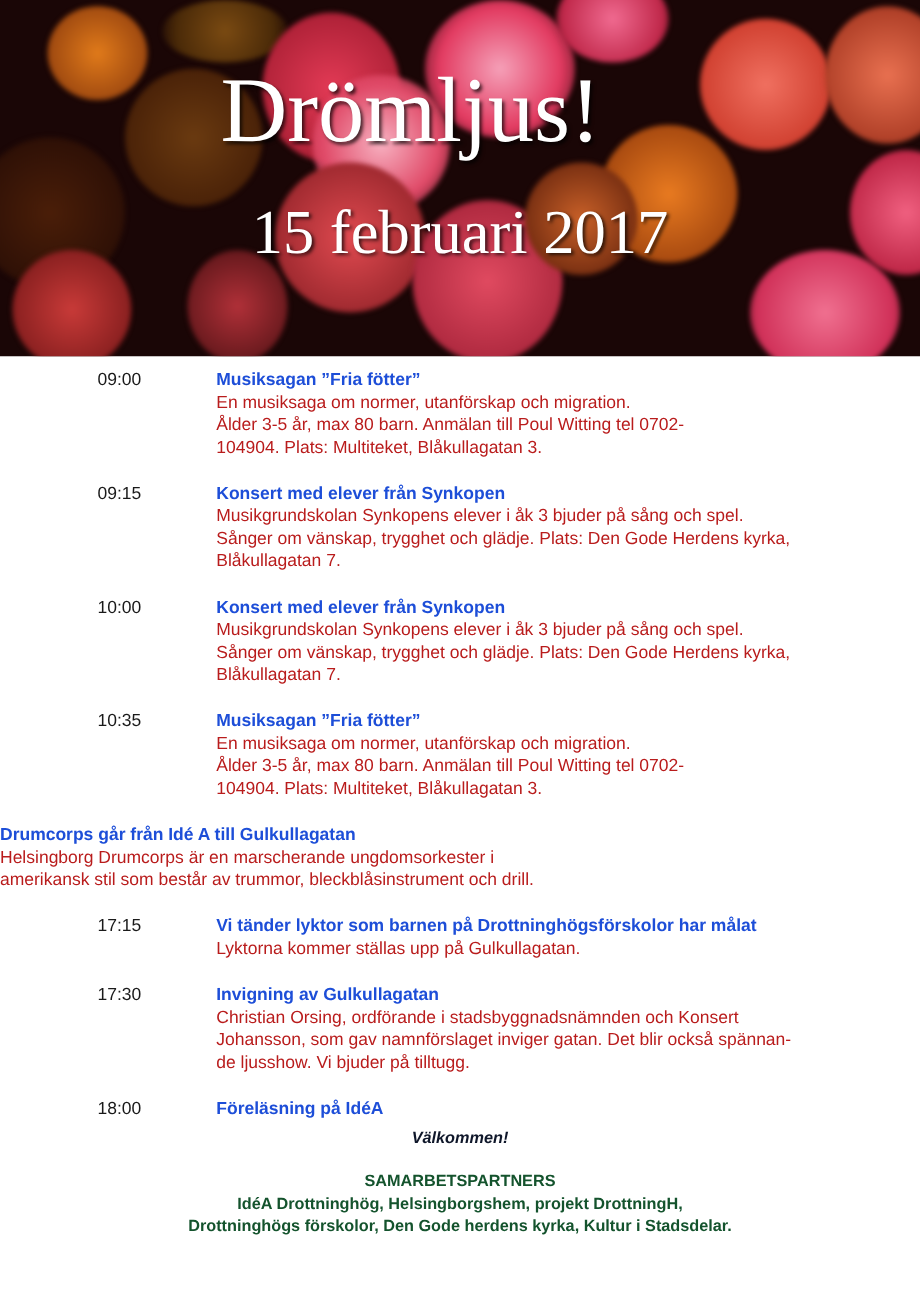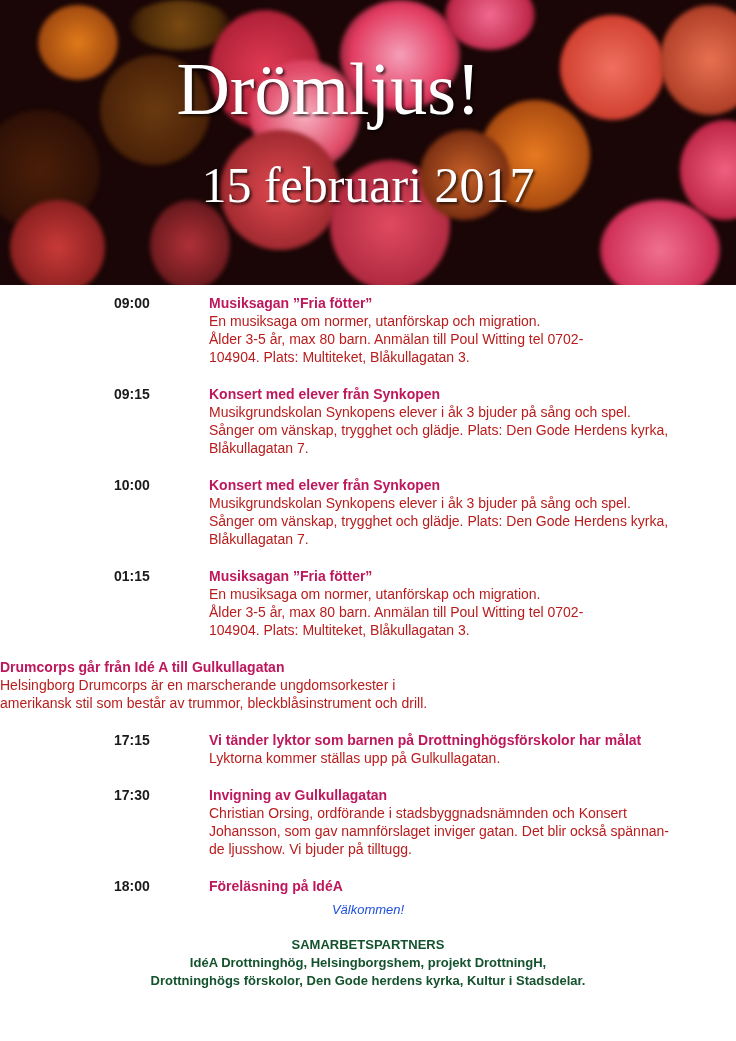--- a/index.html
+++ b/index.html
@@ -51,50 +51,50 @@
       left: 0; top: 294px;
       width: 736px;
     }
     .event {
       position: relative;
       display: flex;
       margin-bottom: 19px;
     }
     .event-time {
       width: 95px;
-      margin-left: 114px;
+      margin-left: 78px;
       font-size: 14px;
-      font-weight: bold;
+      font-weight: normal;
       color: #1a1a1a;
       line-height: 18px;
     }
     .event-body {
       width: 500px;
     }
     .event-title {
       font-size: 14px;
       font-weight: bold;
-      color: #be185d;
+      color: #1d4ed8;
       line-height: 18px;
     }
     .event-desc {
       font-size: 14px;
       color: #b91c1c;
       line-height: 18px;
     }
     .event-desc div { white-space: nowrap; }
     .welcome {
       position: absolute;
       left: 0; width: 736px;
       top: 902px;
       text-align: center;
       font-size: 13px;
-      font-weight: normal;
+      font-weight: bold;
       font-style: italic;
-      color: #1d4ed8;
+      color: #0f172a;
     }
     .partners {
       position: absolute;
       left: 0; width: 736px;
       top: 936px;
       text-align: center;
       font-size: 13px;
       font-weight: bold;
       color: #14532d;
       line-height: 18px;
@@ -160,21 +160,21 @@
       <div class="event-title">Konsert med elever från Synkopen</div>
       <div class="event-desc">
         <div>Musikgrundskolan Synkopens elever i åk 3 bjuder på sång och spel.</div>
         <div>Sånger om vänskap, trygghet och glädje. Plats: Den Gode Herdens kyrka,</div>
         <div>Blåkullagatan 7.</div>
       </div>
     </div>
   </div>
 
   <div class="event">
-    <div class="event-time">01:15</div>
+    <div class="event-time">10:35</div>
     <div class="event-body">
       <div class="event-title">Musiksagan ”Fria fötter”</div>
       <div class="event-desc">
         <div>En musiksaga om normer, utanförskap och migration.</div>
         <div>Ålder 3-5 år, max 80 barn. Anmälan till Poul Witting tel 0702-</div>
         <div>104904. Plats: Multiteket, Blåkullagatan 3.</div>
       </div>
     </div>
   </div>
 

